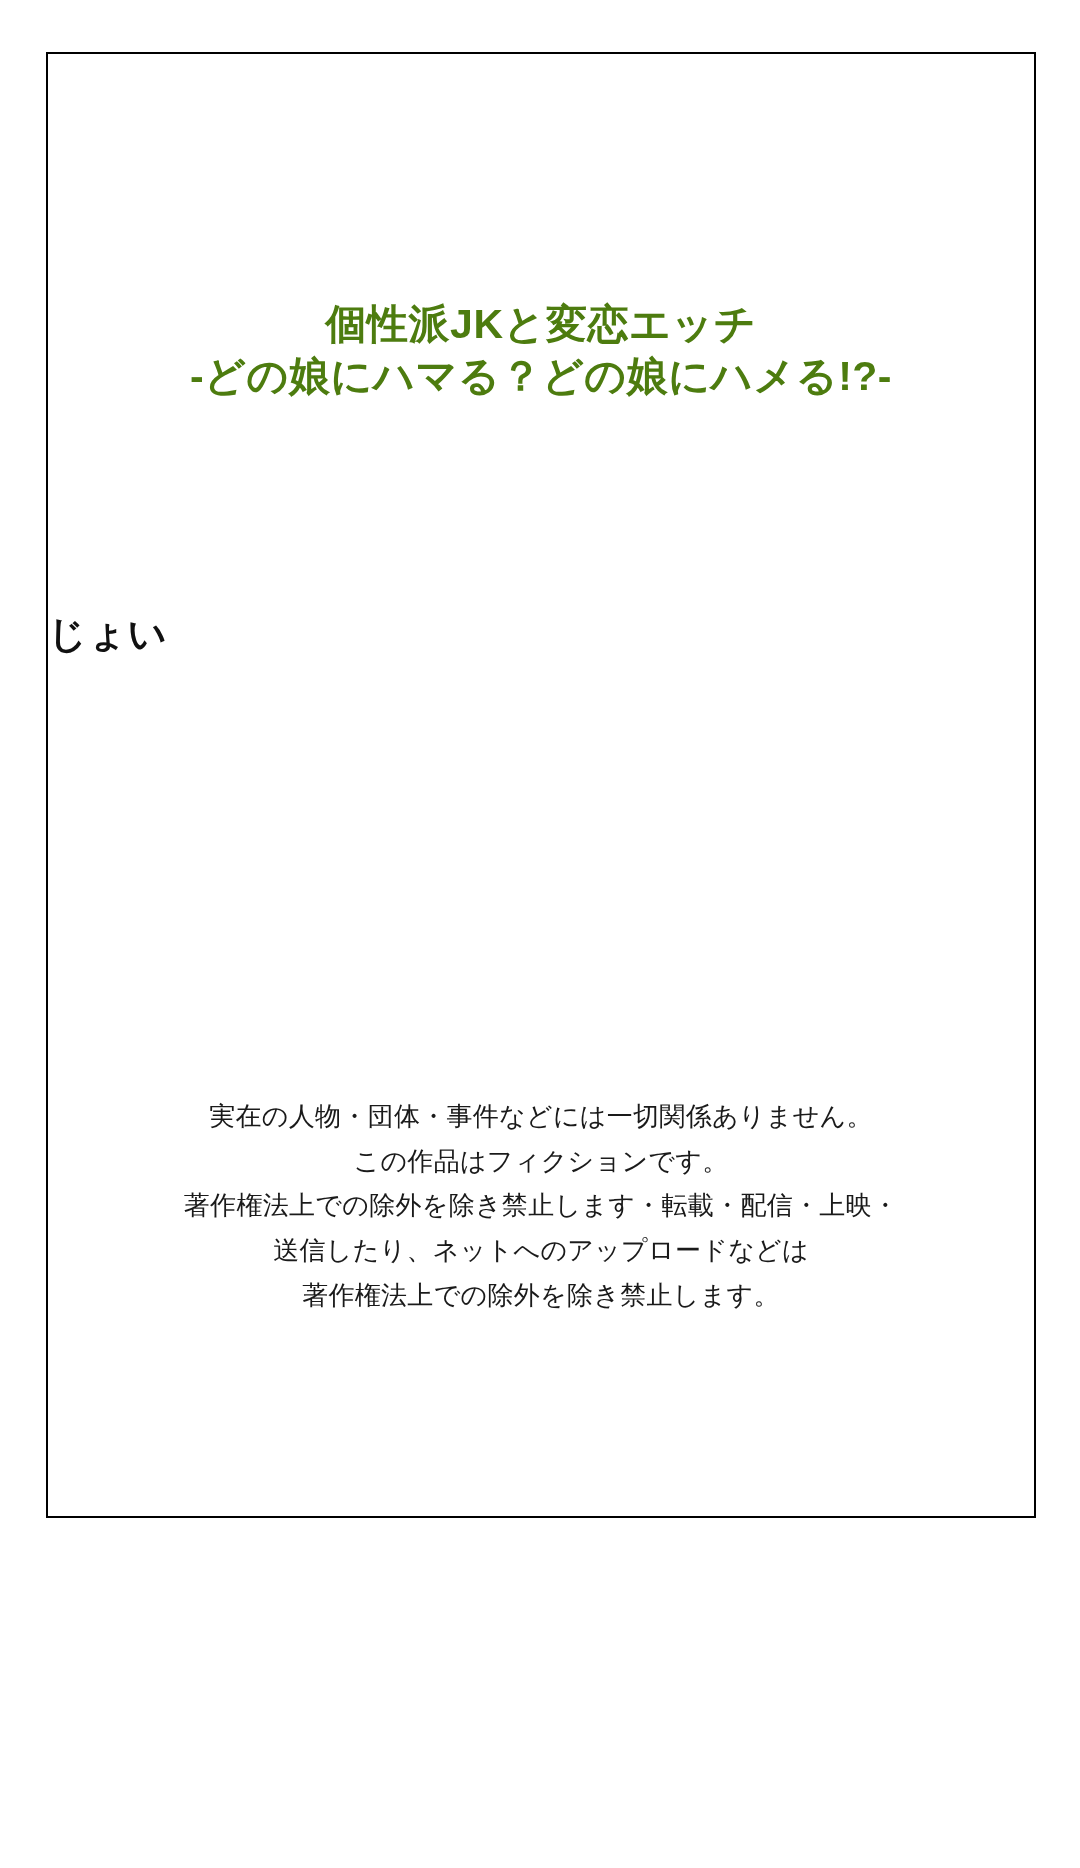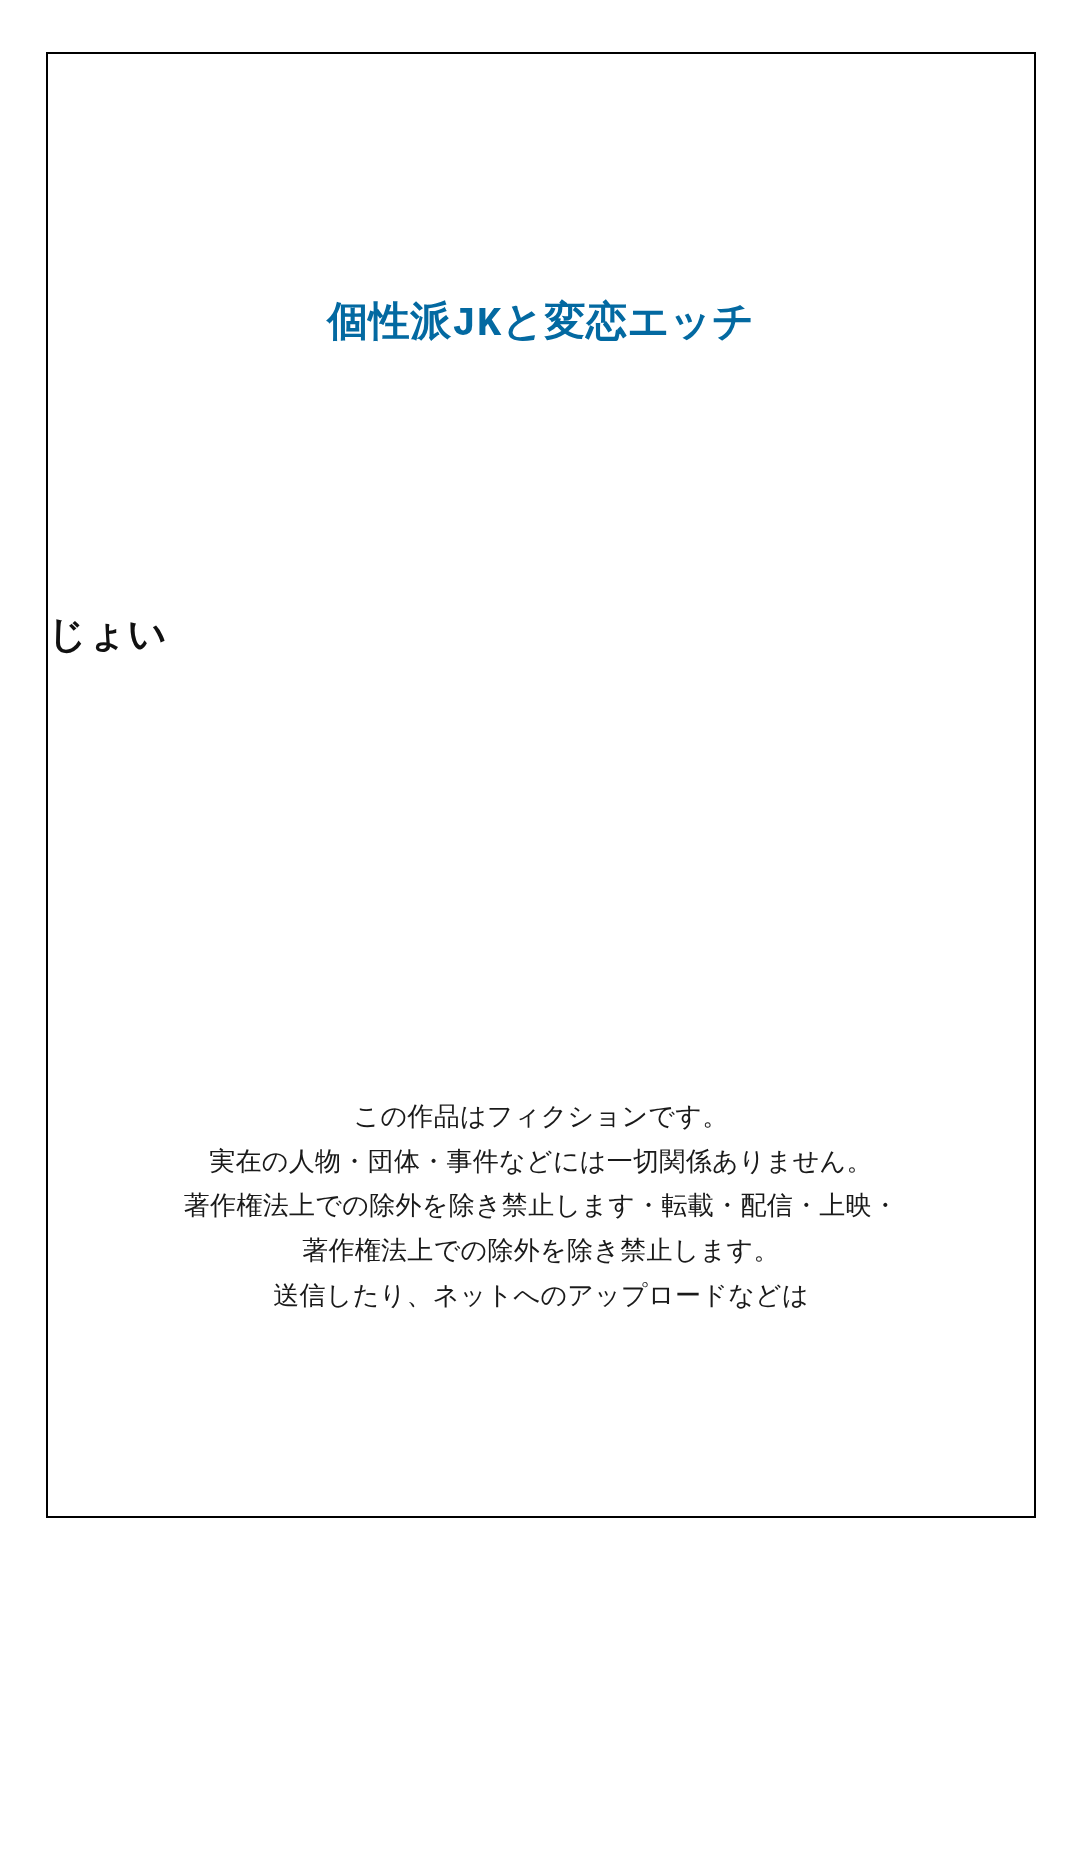--- a/index.html
+++ b/index.html
@@ -31,23 +31,23 @@
     background: #ffffff;
   }
   .title-block {
     position: absolute;
     left: 0;
     top: 245px;
     width: 100%;
     text-align: center;
   }
   .title-line {
-    font-family: Liberation Mono, monospace;
+    font-family: Liberation Sans, sans-serif;
     font-weight: bold;
-    color: #0369a1;
+    color: #4d7c0f;
     letter-spacing: 0.5px;
     line-height: 1.26;
   }
   .title-line-1 {
     font-size: 41px;
   }
   .title-line-2 {
     font-size: 41px;
     white-space: nowrap;
   }
@@ -82,28 +82,29 @@
   }
 </style>
 </head>
 <body>
 
 <div class="page">
   <div class="frame">
 
     <div class="title-block">
       <div class="title-line title-line-1">個性派JKと変恋エッチ</div>
+      <div class="title-line title-line-2">-どの娘にハマる？どの娘にハメる!?-</div>
     </div>
 
     <div class="author-block">
       <div class="author">じょい</div>
     </div>
 
     <div class="disclaimer-block">
+      <div class="disclaimer-line">実在の人物・団体・事件などには一切関係ありません。</div>
       <div class="disclaimer-line">この作品はフィクションです。</div>
-      <div class="disclaimer-line">実在の人物・団体・事件などには一切関係ありません。</div>
       <div class="disclaimer-line">著作権法上での除外を除き禁止します・転載・配信・上映・</div>
+      <div class="disclaimer-line">送信したり、ネットへのアップロードなどは</div>
       <div class="disclaimer-line">著作権法上での除外を除き禁止します。</div>
-      <div class="disclaimer-line">送信したり、ネットへのアップロードなどは</div>
     </div>
 
   </div>
 </div>
 
 </body></html>

